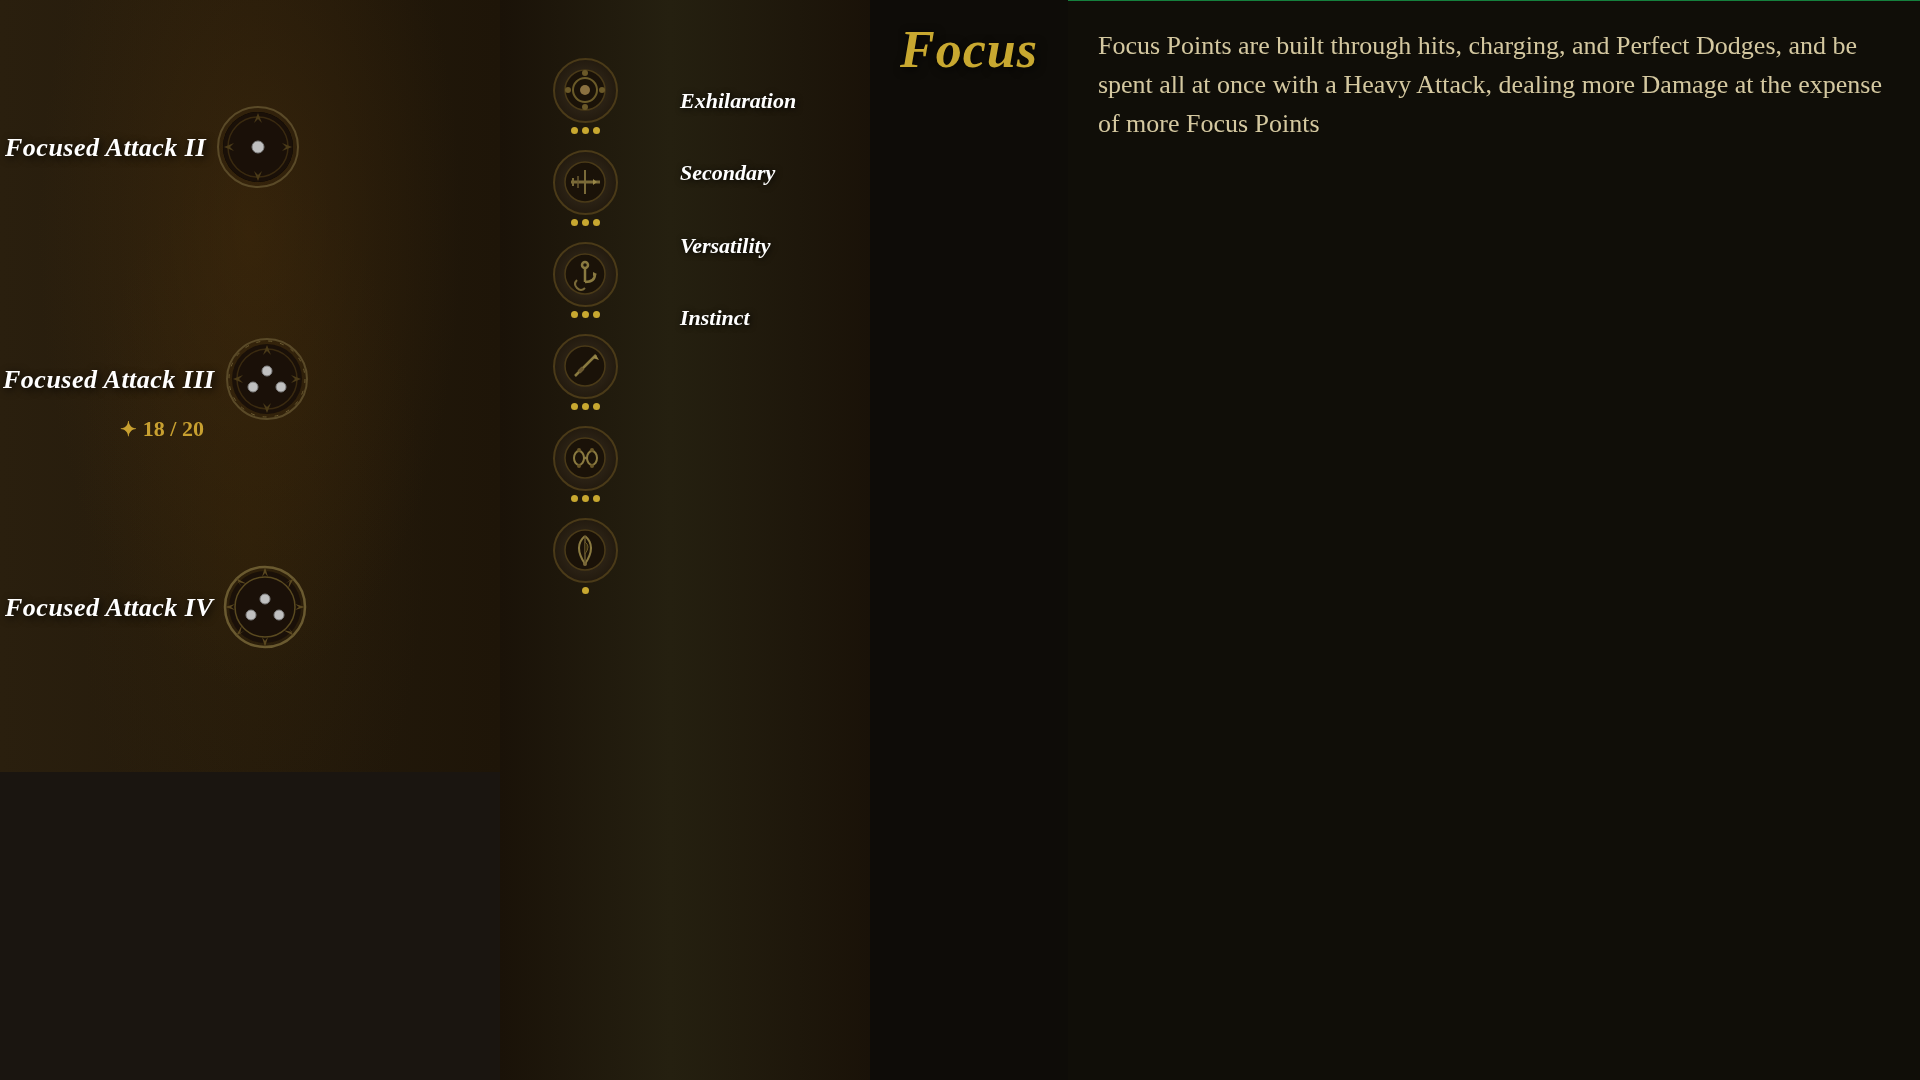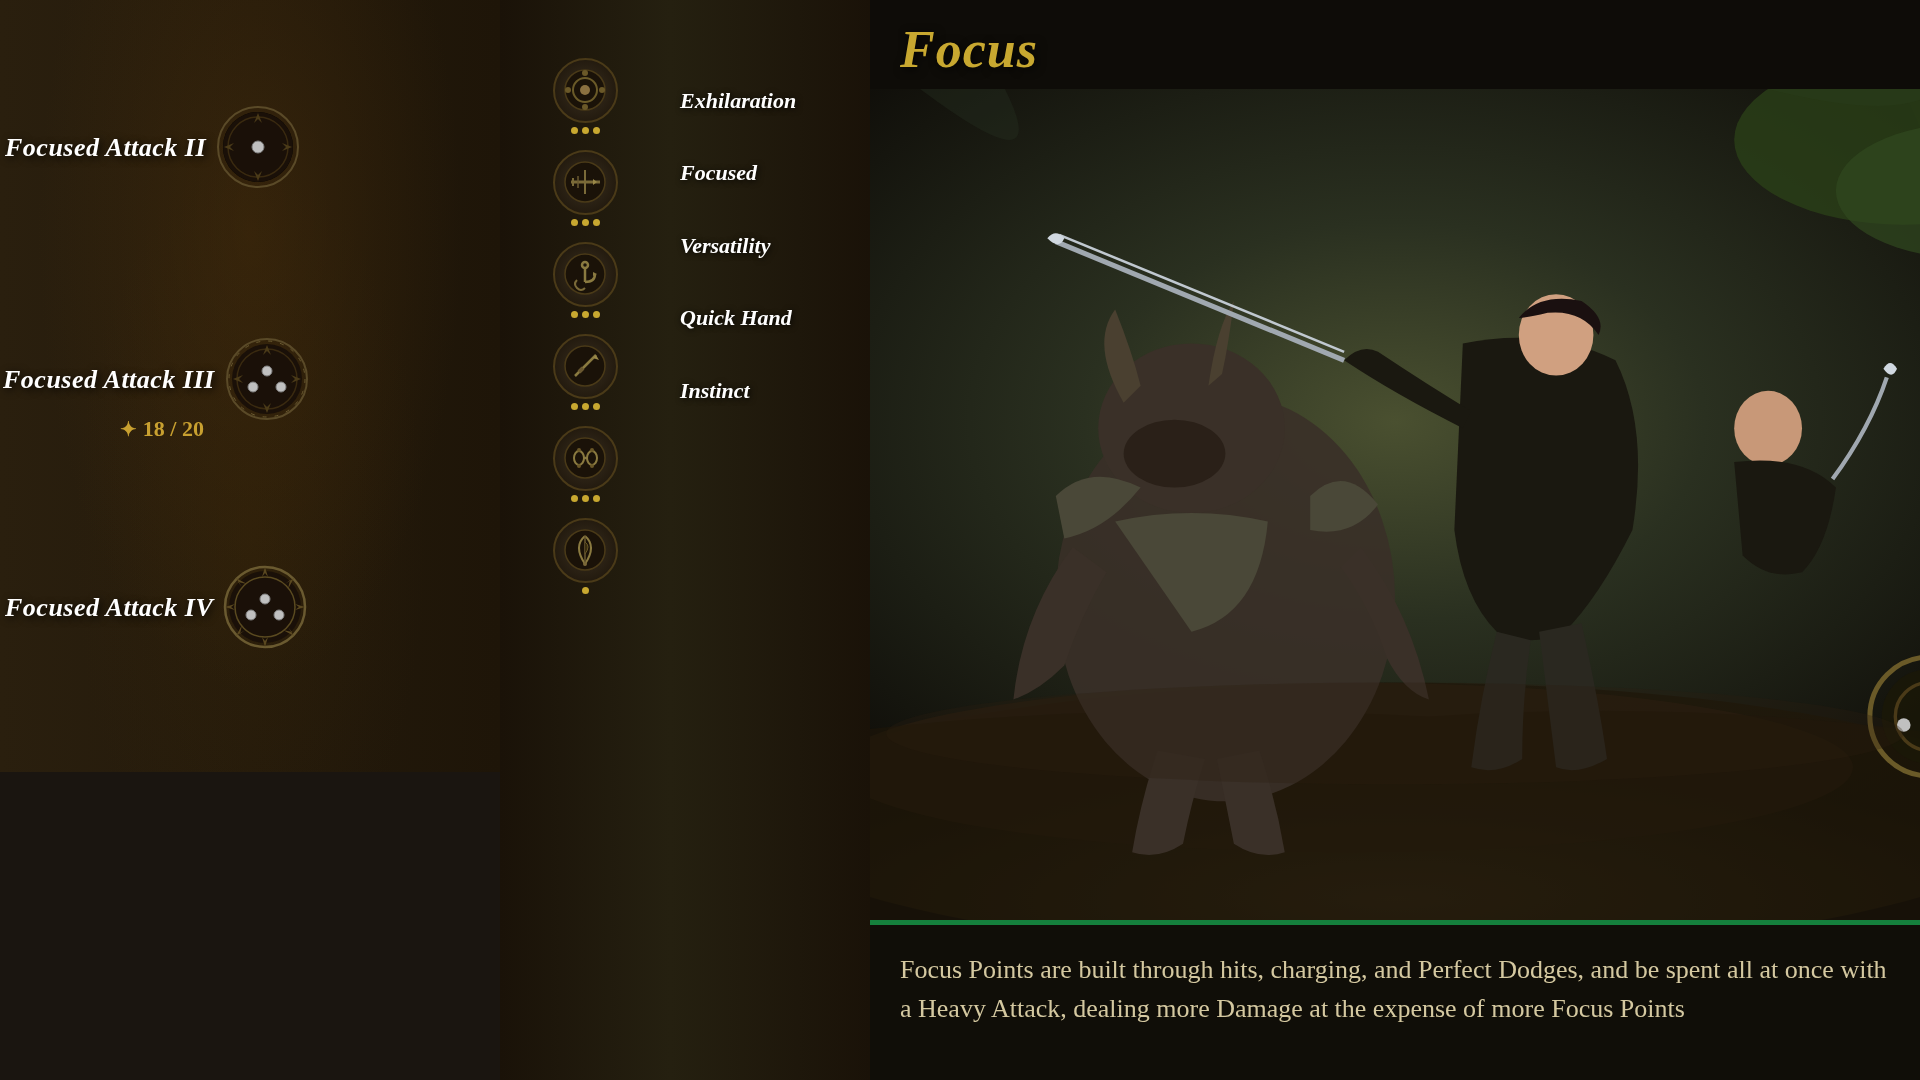--- a/index.html
+++ b/index.html
@@ -128,21 +128,20 @@
       padding: 20px 0 26px 10px;
       line-height: 1.2;
     }
 
     
     .right-panel {
       flex: 1;
       height: 1080px;
       background: #0e0c08;
       display: flex;
-      flex-direction: column;
     }
 
     .detail-title {
       color: #c8a830;
       font-size: 52px;
       font-weight: bold;
       padding: 20px 30px 10px 30px;
       font-style: italic;
       letter-spacing: 1px;
       text-shadow: 2px 2px 10px rgba(0,0,0,0.8);
@@ -167,21 +166,21 @@
       height: 100%;
     }
 
     .detail-desc {
       background: #100e08;
       padding: 25px 30px;
       color: #d4c8a0;
       font-size: 26px;
       line-height: 1.5;
       min-height: 160px;
-      border-top: 5px solid #15803d;
+      border-top: 1px solid #15803d;
     }
 
     
     .points-counter {
       position: absolute;
       bottom: 330px;
       left: 120px;
       color: #c8a030;
       font-size: 22px;
       font-weight: bold;
@@ -383,23 +382,22 @@
     </div>
     <div class="skill-dots">
       <div class="skill-dot" style="background:#c8a830"></div>
     </div>
   </div>
 
 </div>
 
 <div class="skill-label-panel">
   <span class="skill-name">Exhilaration</span>
-  <span class="skill-name">Focused</span>
+  <span class="skill-name">Secondary</span>
   <span class="skill-name">Versatility</span>
-  <span class="skill-name">Quick Hand</span>
   <span class="skill-name">Instinct</span>
 </div>
 
 <div class="right-panel">
   <div class="detail-title">Focus</div>
 
   <div class="detail-image">
 
     <svg viewBox="0 0 760 490" preserveAspectRatio="xMidYMid slice" style="position:absolute;inset:0;width:100%;height:100%;">
       <defs>

